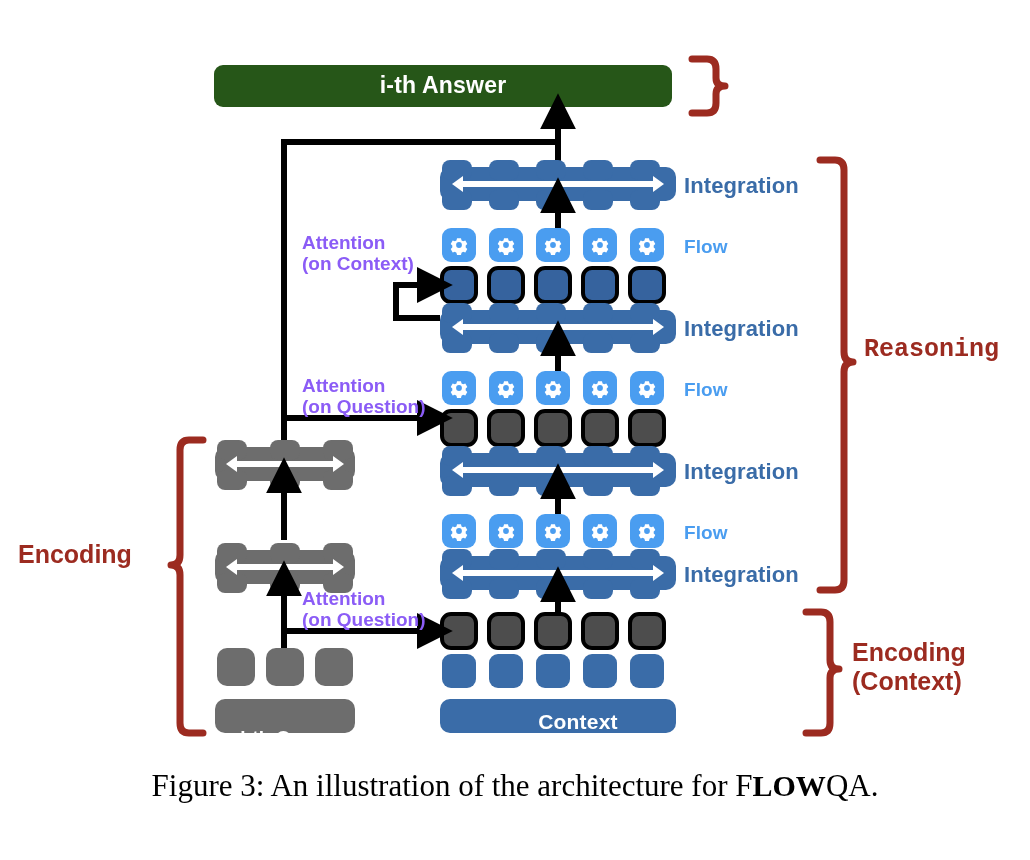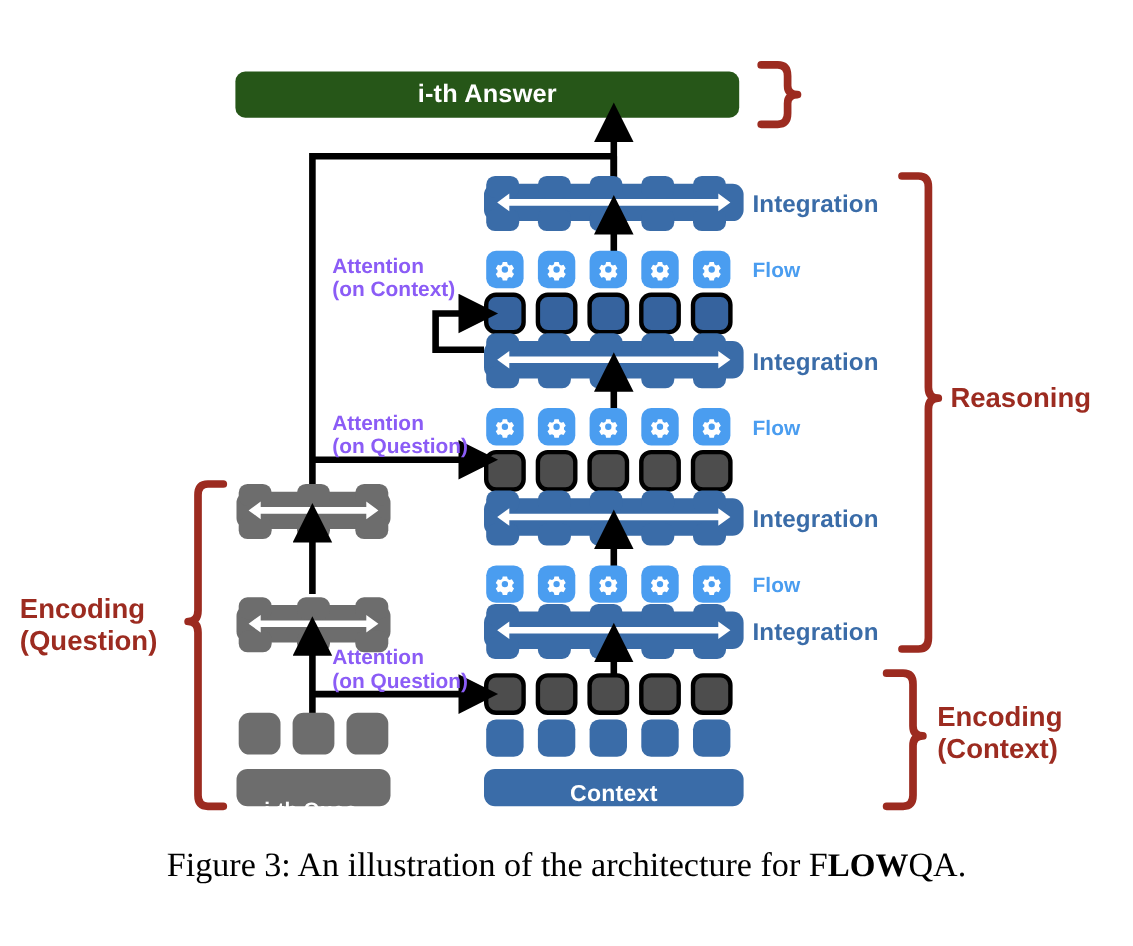--- a/index.html
+++ b/index.html
@@ -281,21 +281,21 @@
       <path d="M820,160 L835,160 Q844,160 844,170 L844,352 Q844,362 853,362 Q844,362 844,372 L844,580 Q844,590 835,590 L820,590"></path>
 
       <path d="M203,440 L189,440 Q180,440 180,450 L180,555 Q180,565 171,565 Q180,565 180,575 L180,723 Q180,733 189,733 L203,733"></path>
 
       <path d="M806,612 L821,612 Q830,612 830,622 L830,660 Q830,669 839,669 Q830,669 830,678 L830,723 Q830,733 821,733 L806,733"></path>
     </g>
   </svg>
 
   <div class="bar-text" style="left:214px;top:65px;width:458px;height:41px;">i-th Answer</div>
 
-  <div class="bar-text" style="left:440px;top:699px;width:236px;height:46px;font-size:21px;">Context</div>
+  <div class="bar-text" style="left:460px;top:699px;width:236px;height:46px;font-size:21px;">Context</div>
 
   <div class="bar-text" style="left:215px;top:721px;width:140px;height:34px;font-size:19px;">i-th Ques.</div>
 
   <div class="lbl lbl-integ" style="left:684px;top:173px;">Integration</div>
   <div class="lbl lbl-flow" style="left:684px;top:236px;">Flow</div>
   <div class="lbl lbl-integ" style="left:684px;top:316px;">Integration</div>
   <div class="lbl lbl-flow" style="left:684px;top:379px;">Flow</div>
   <div class="lbl lbl-integ" style="left:684px;top:459px;">Integration</div>
   <div class="lbl lbl-flow" style="left:684px;top:522px;">Flow</div>
   <div class="lbl lbl-integ" style="left:684px;top:562px;">Integration</div>
@@ -309,27 +309,26 @@
     <div>Attention</div>
     <div>(on Question)</div>
   </div>
 
   <div class="lbl lbl-attn" style="left:302px;top:588px;width:150px;">
     <div>Attention</div>
     <div>(on Question)</div>
   </div>
 
 
-  <div class="lbl lbl-group" style="left:864px;top:348px;">
+  <div class="lbl lbl-group" style="left:864px;top:336px;font-family:Liberation Mono, monospace;">
     <div>Reasoning</div>
   </div>
 
   <div class="lbl lbl-group" style="left:18px;top:540px;width:150px;text-align:left;">
     <div>Encoding</div>
-    <div>(Question)</div>
   </div>
 
   <div class="lbl lbl-group" style="left:852px;top:638px;">
     <div>Encoding</div>
     <div>(Context)</div>
   </div>
 
   <div id="caption">
     <span>Figure 3: An illustration of the architecture for </span><span>F</span><span class="sc">LOW</span><span>QA.</span>
   </div>

